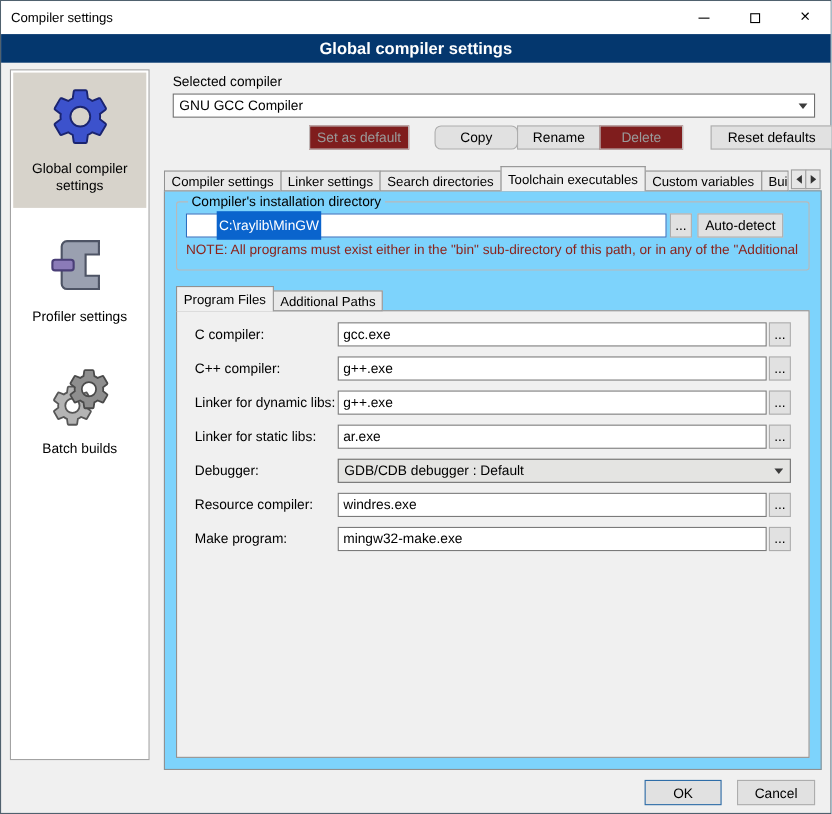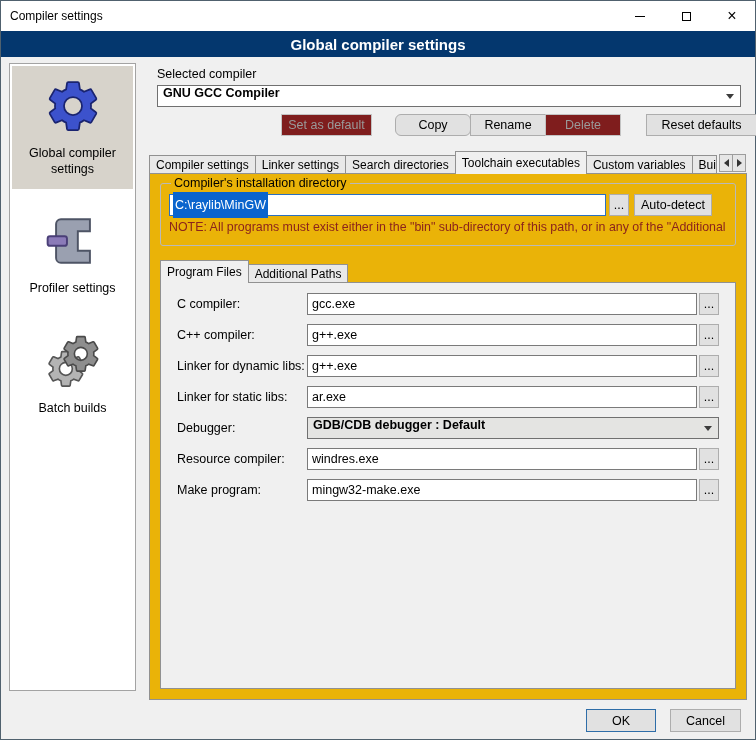--- a/index.html
+++ b/index.html
@@ -22,22 +22,22 @@
   .sidebar { position:absolute; left:8px; top:62px; width:127px; height:628px; background:#fff;
              border:1px solid #a3a3a3; padding:2px; display:flex; flex-direction:column; }
   .side-item { display:flex; flex-direction:column; align-items:center; padding:8px 2px 12px; cursor:pointer; }
   .side-item + .side-item { margin-top:12px; }
   .side-item.selected { background:#d7d3cb; }
   .icon64 { width:64px; height:64px; display:flex; align-items:center; justify-content:center; }
   .side-label { text-align:center; margin-top:8px; line-height:1.25; }
 
   .sc-label { position:absolute; left:156px; top:66px; }
 
-  .combo { background:#fff; border:1px solid #707070; display:flex; align-items:flex-start;
-           padding:0 22px 0 5px; position:relative; cursor:pointer; white-space:nowrap; overflow:hidden;font-weight:bold; }
+  .combo { background:#fff; border:1px solid #707070; display:flex; align-items:center;
+           padding:0 22px 0 5px; position:relative; cursor:pointer; white-space:nowrap; overflow:hidden; }
   .combo .chev { position:absolute; right:6px; top:50%; margin-top:-2px; width:0; height:0;
                  border-left:4px solid transparent; border-right:4px solid transparent; border-top:5px solid #3c3c3c; }
   .combo--gray { background:#e4e4e2; }
   .compiler-combo { position:absolute; left:156px; top:84px; width:584px; height:22px; }
 
   .btn { background:#e1e1e1; border:1px solid #adadad; font-size:12.5px; display:flex; align-items:center;
          justify-content:center; cursor:pointer; color:#000; font-family:inherit; }
   .btn.disabled { color:#9a9a9a; background:#7f1d1d; border-color:#c3c3c3; cursor:default; }
   .b-setdef { position:absolute; left:280px; top:113px; width:91px; height:22px; }
   .b-copy   { position:absolute; left:394px; top:113px; width:76px; height:22px;border-radius:6px; }
@@ -52,29 +52,29 @@
   .tab + .tab { margin-left:-1px; }
   .tab.active { height:23px; background:#f0f0f0; border-bottom:none; position:relative; z-index:4; }
   .tab.truncated { max-width:38px; overflow:hidden; }
   .tab-arrows { position:absolute; top:153px; right:9px; display:flex; z-index:3; }
   .tab-arrow { width:14px; height:18px; border:1px solid #9d9d9d; background:#e6e6e6; display:flex;
                align-items:center; justify-content:center; cursor:pointer; }
   .tab-arrow + .tab-arrow { margin-left:-1px; }
   .tri-left  { width:0; height:0; border-top:4px solid transparent; border-bottom:4px solid transparent; border-right:5px solid #333; }
   .tri-right { width:0; height:0; border-top:4px solid transparent; border-bottom:4px solid transparent; border-left:5px solid #333; }
 
-  .page { position:absolute; left:148px; right:8px; top:172px; height:527px; border:1px solid #919191; background:#eab308; }
+  .page { position:absolute; left:148px; right:8px; top:172px; height:527px; border:1px solid #919191; background:#7dd3fc; }
 
   .group { position:absolute; left:10px; right:10px; top:2px; height:70px; border:1px solid #b9b9b9;
            border-radius:3px; padding:3px 8px 0; }
   .group legend { padding:0 3px; margin-left:2px; }
   .dir-row { display:flex; align-items:center; margin-top:1px; }
   .textbox { background:#fff; border:1px solid #7a7a7a; height:22px; display:flex; align-items:center; padding:0 3px; }
   .dir-box { flex:1; border-color:#2a6fc0; }
-  .sel { background:var(--selection-bg,#0a64cd); color:var(--selection-fg,#fff); padding:6px 2px; white-space:nowrap; }
+  .sel { background:var(--selection-bg,#0a64cd); color:var(--selection-fg,#fff); padding:6px 2px; white-space:nowrap;margin-left:24px; }
   .browse { width:20px; height:22px; margin-left:3px; flex:none; }
   .autodetect { width:78px; height:22px; margin-left:5px; margin-right:15px; flex:none; }
   .note { margin-top:4px; color:var(--note,#8b241c); white-space:nowrap; overflow:hidden; font-size:12.4px; }
 
   .subtabbar { position:absolute; left:10px; top:86px; height:23px; display:flex; align-items:flex-end; z-index:2; }
   .subpage { position:absolute; left:10px; right:10px; top:108px; bottom:10px; border:1px solid #919191;
              background:#f0f0f0; padding:10px 16px 0; }
   .frow { display:flex; align-items:center; height:22px; margin-bottom:9px; }
   .flabel { width:130px; flex:none; }
   .finput { flex:1; height:22px; border:1px solid #7a7a7a; background:#fff; padding:4px 4px;

